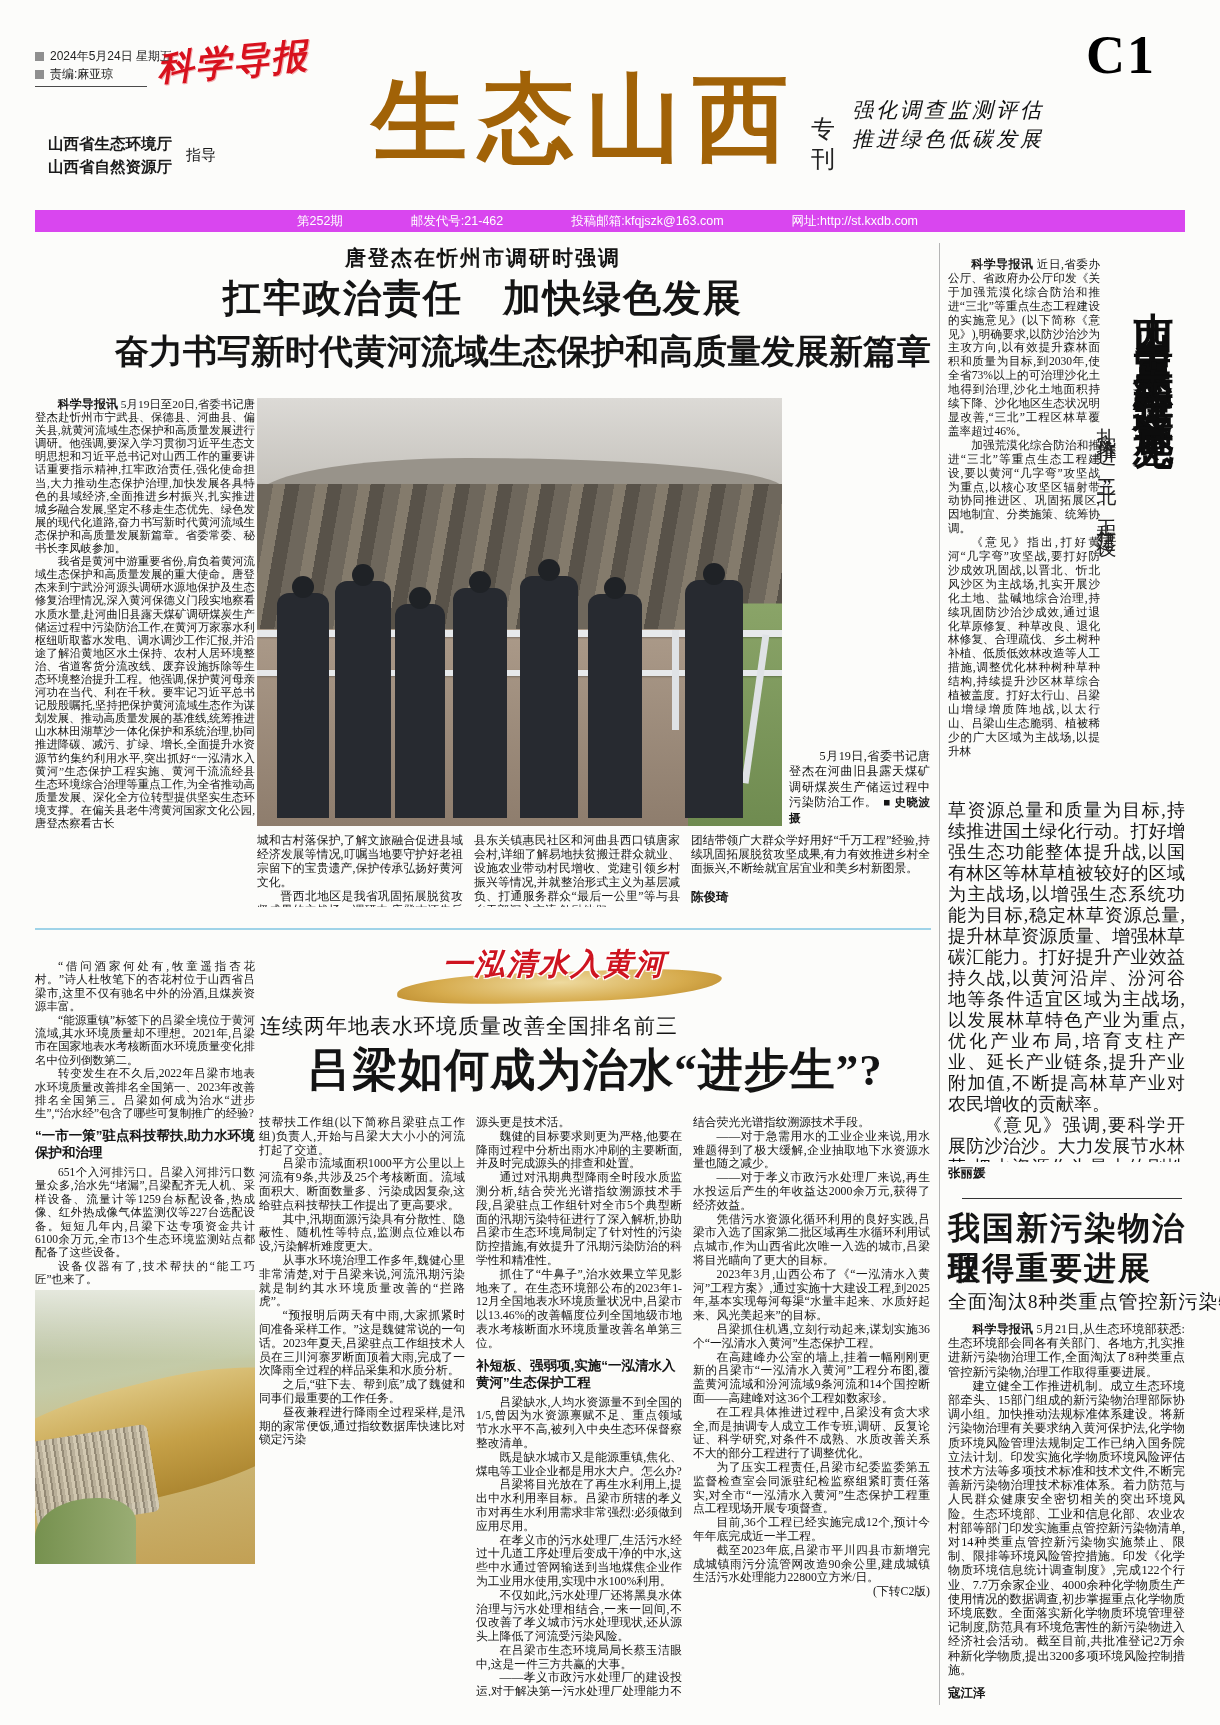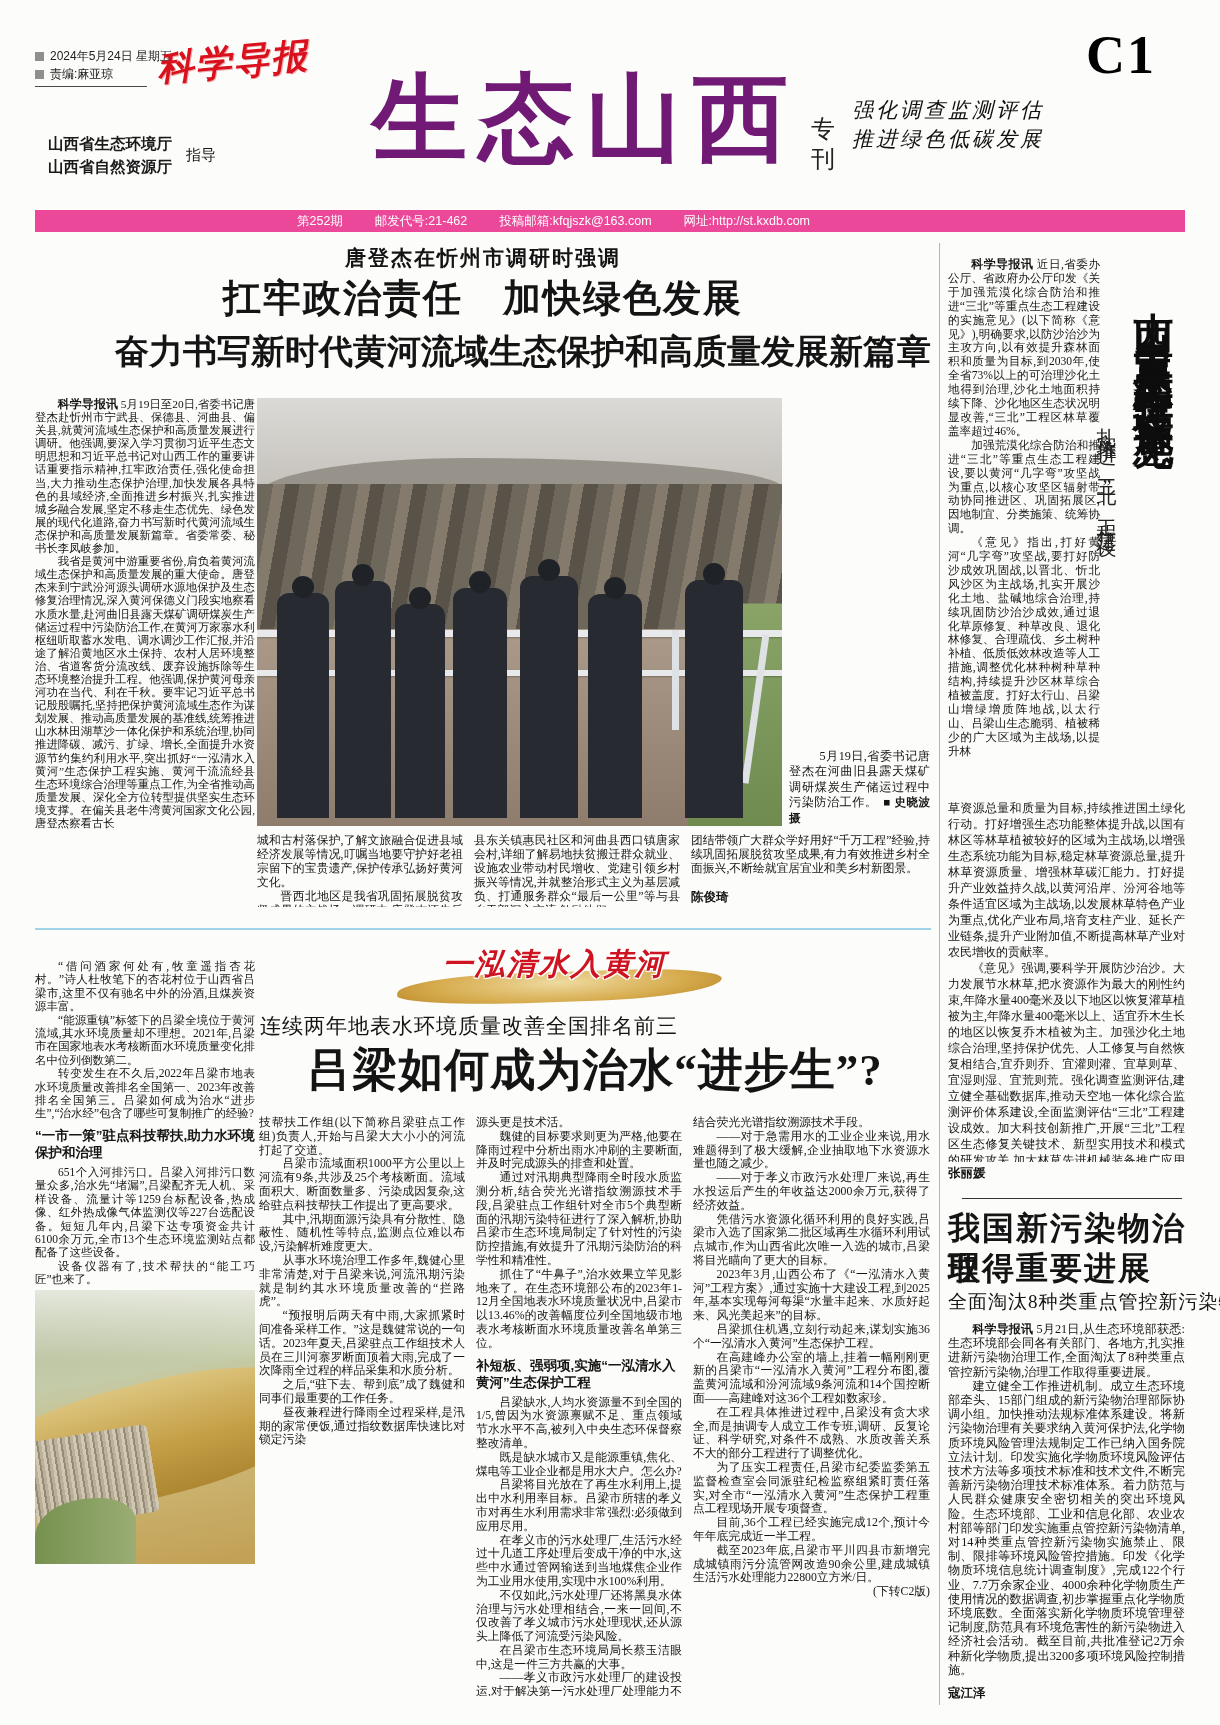--- a/index.html
+++ b/index.html
@@ -7,26 +7,26 @@
   #page{position:relative;width:1220px;height:1725px;background:#fcfcfa;margin:0 auto;
         font-family:"Liberation Serif","DejaVu Serif",serif;color:#141414;overflow:hidden}
   .abs{position:absolute}
   
   .hdr-row{font:12px/18px "Liberation Sans",sans-serif;color:#222;white-space:nowrap}
   .sq{display:inline-block;width:9px;height:9px;background:#8f8f8f;margin-right:6px;vertical-align:-1px}
   .hdr-rule{background:#4a4a4a}
   .masthead{font:italic 700 36px "Liberation Serif",serif;color:#d8111d;transform:rotate(-5deg);
             letter-spacing:2px;text-shadow:1px 1px 0 rgba(216,17,29,.35)}
   .guide{font:600 15.5px/23px "Liberation Sans",sans-serif;color:#1a1a1a;display:flex;align-items:center;gap:14px}
-  .page-title{font:900 95px/95px "Liberation Serif",serif;color:#701a75;letter-spacing:12px;white-space:nowrap}
+  .page-title{font:900 95px/95px "Liberation Serif",serif;color:#a16207;letter-spacing:12px;white-space:nowrap}
   .title-tag{width:26px;font:400 24px/30px "Liberation Serif",serif;color:#222;word-break:break-all;text-align:center}
   .pageno{font:700 54px/54px "Liberation Serif",serif;color:#000;letter-spacing:2px}
   .slogan{font:italic 500 21px/29px "Liberation Serif",serif;color:#111;letter-spacing:3px;white-space:nowrap}
-  .info-bar{background:#ec4899;color:#fff;font:12.5px/22px "Liberation Sans",sans-serif;
-            display:flex;align-items:center;gap:32px;padding-left:262px;white-space:nowrap}
+  .info-bar{background:#d946ef;color:#fff;font:12.5px/22px "Liberation Sans",sans-serif;
+            display:flex;align-items:center;gap:68px;padding-left:262px;white-space:nowrap}
   
   .col{overflow:hidden;text-align:justify}
   .para{font-size:12.2px;line-height:14.2px;text-align:justify;text-indent:2em;color:#151515}
   .noindent{text-indent:0}
   .lead{font-family:"Liberation Sans",sans-serif;font-weight:700;font-size:12px}
   .col-subhead{font:700 13.5px/17px "Liberation Sans",sans-serif;text-indent:0;margin:6px 0 5px;text-align:left}
   .byline{font:700 12.5px/14px "Liberation Sans",sans-serif;text-align:left;padding-right:8px}
   
   .a1-kicker{font:600 21px/24px "Liberation Sans",sans-serif;text-align:center;letter-spacing:2px}
   .a1-h1{font:900 38px/40px "Liberation Sans",sans-serif;text-align:center;letter-spacing:2px}
@@ -78,21 +78,21 @@
      background:linear-gradient(180deg,#dcc47e,#c5a047 55%,#ad8731);border-radius:45%}
   .rv-village{position:absolute;left:-4px;bottom:16%;width:56%;height:32%;transform:rotate(-9deg);opacity:.9;
      background:repeating-linear-gradient(90deg,#d3ccbc 0 3px,#8f887b 3px 5px,#b9b2a3 5px 8px);border-radius:6px}
   .rv-green{position:absolute;left:0;bottom:0;width:46%;height:24%;
      background:linear-gradient(90deg,#76914f,#9aad74);border-radius:60% 35% 0 0}
   
   .vert{writing-mode:vertical-rl;text-orientation:upright}
   .r-title{font:700 40px "Liberation Serif",serif;letter-spacing:8px;color:#0d0d0d}
   .r-subtitle{font:500 20px "Liberation Serif",serif;letter-spacing:6px;color:#222}
   .r-col .para{font-size:11.6px;line-height:13.9px}
-  .r-bottom .para{font-size:12px;line-height:16px}
+  .r-bottom .para{font-size:18px;line-height:21px}
   .rule-dark{background:#333}
   .np-h{font:700 32px/40px "Liberation Serif",serif;letter-spacing:2px}
   .np-sub{font:500 19px/24px "Liberation Serif",serif;letter-spacing:1px;white-space:nowrap}
   .np-body .para{font-size:12.2px;line-height:14.2px}
 </style>
 </head>
 <body>
 
 <div id="page">
 

